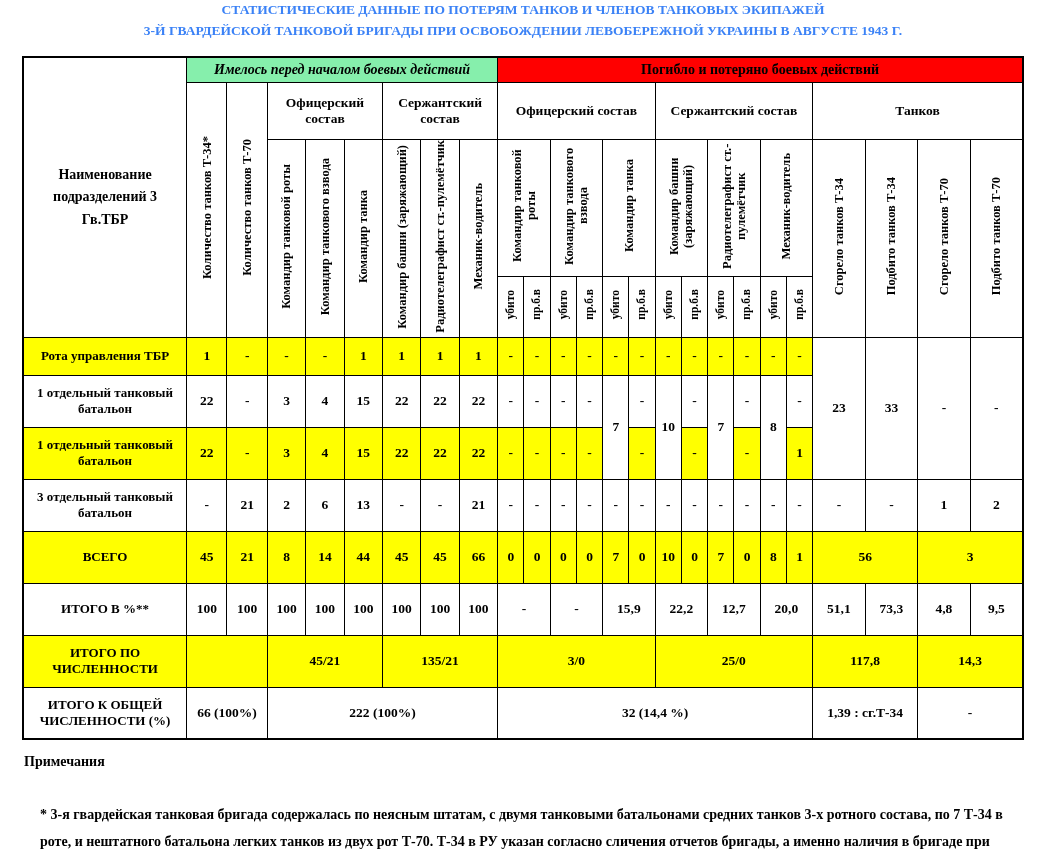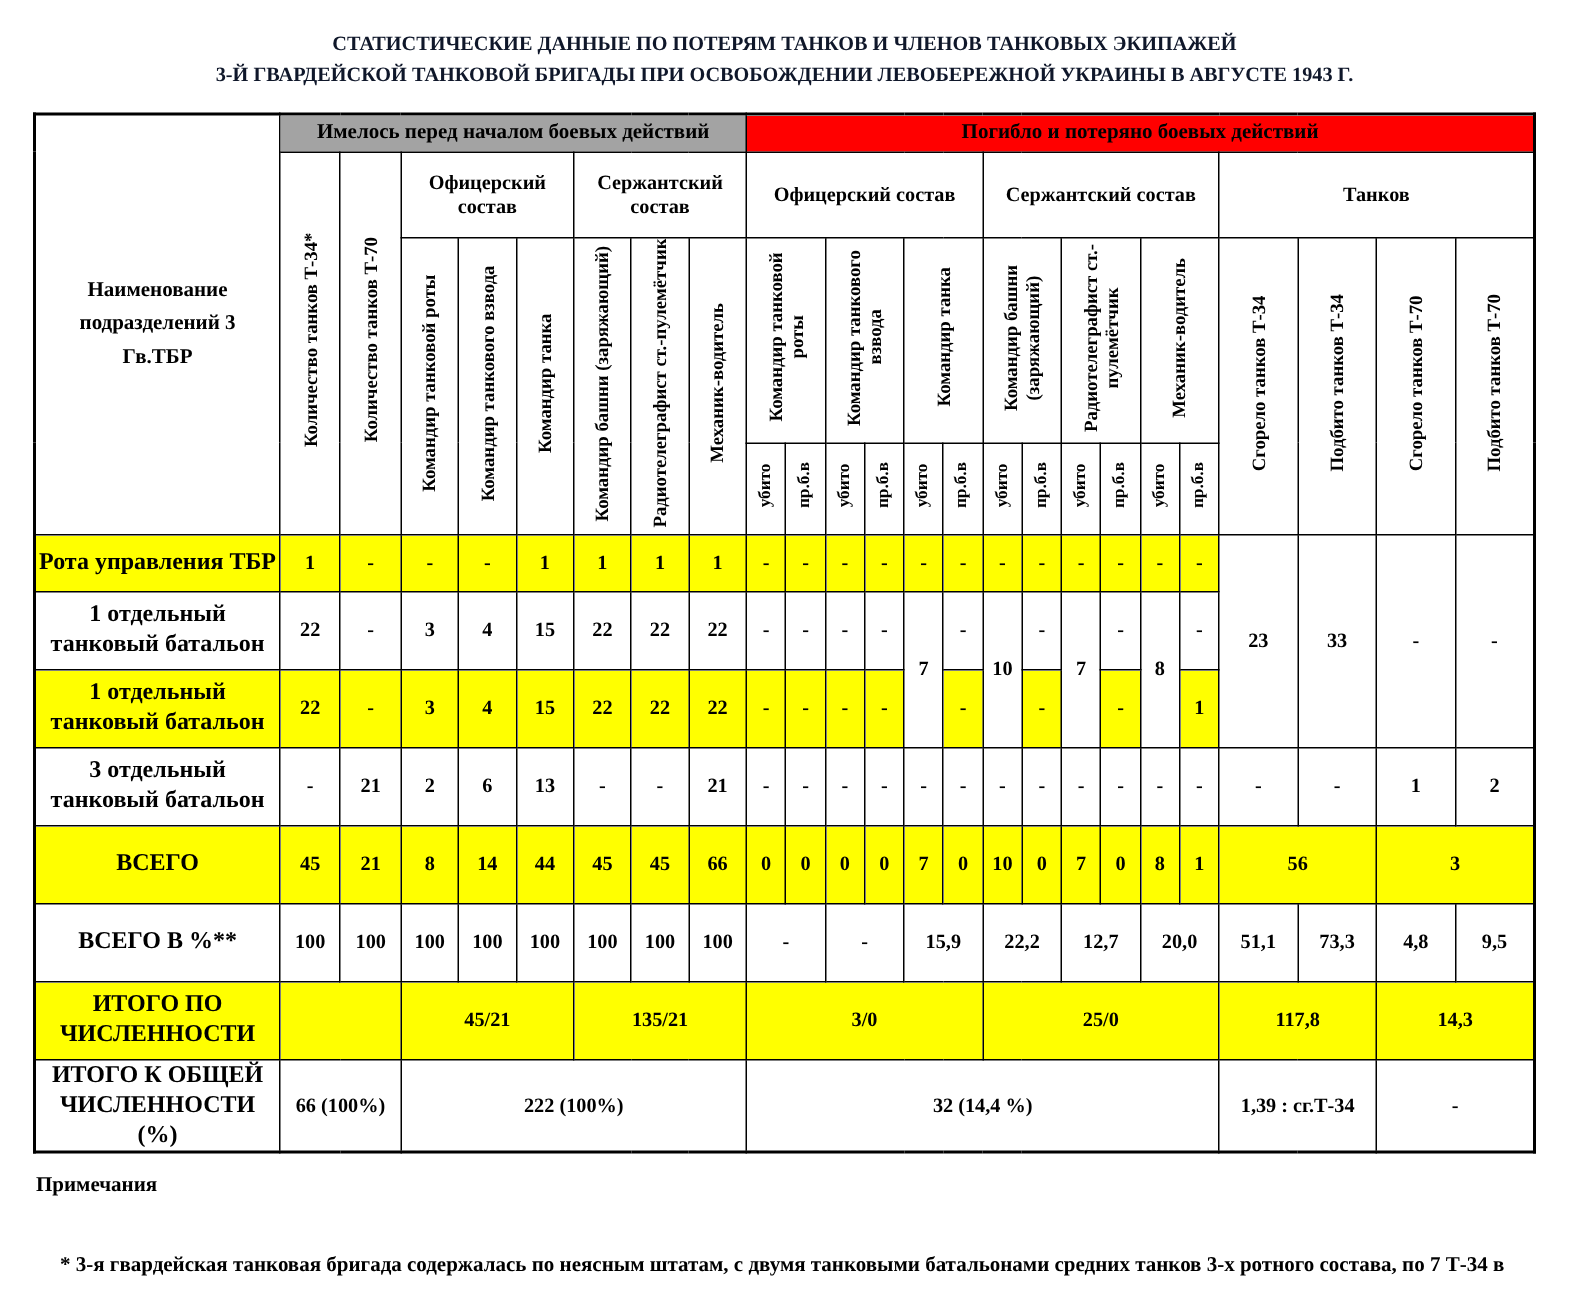--- a/index.html
+++ b/index.html
@@ -1,31 +1,31 @@
 <!DOCTYPE html>
 <html><head>
 <meta charset="utf-8">
 <style>
   html,body{margin:0;padding:0;background:#fff;}
   .page{width:1046px;height:859px;background:#fff;font-family:"Liberation Serif","DejaVu Serif",serif;color:#000;box-sizing:border-box;}
-  .title{padding-top:19px;text-align:center;color:#0f172a;font-weight:bold;font-size:13.5px;line-height:1.55;}
+  .title{padding-top:0;text-align:center;color:#3b82f6;font-weight:bold;font-size:13.5px;line-height:1.55;}
   .tbl-wrap{margin:14px 0 0 22px;}
   table{border-collapse:collapse;table-layout:fixed;width:1002px;border:2px solid #000;}
   th,td{border:1px solid #000;padding:0 1px;text-align:center;vertical-align:middle;background:#fff;font-weight:bold;font-size:13.5px;overflow:hidden;}
   tr.h1 th{height:24px;font-size:14px;}
   tr.h2 th{height:56px;}
   tr.h3 th{height:132px;}
   tr.h4 th{height:60px;}
   tr.br{height:52px;}
   tr.br1{height:38px;}
-  .green{background:#a3a3a3;}
+  .green{background:#86efac;font-style:italic;}
   .red{background:#FF0000;}
   tr.y td{background:#FFFF00;}
   td.w{background:#fff !important;}
-  .lbl{font-size:16px;line-height:1.25;}
+  .lbl{font-size:13px;line-height:1.25;}
   .v{writing-mode:vertical-rl;transform:rotate(180deg);display:inline-block;font-size:12.5px;line-height:1.15;}
   .v.small{font-size:11.5px;}
   .corner{font-size:13.5px;line-height:1.6;padding:0 18px;}
   .diag{background-color:#FFFF00;background-image:linear-gradient(to top right,rgba(0,0,0,0) calc(50% - 0.7px),#000 calc(50% - 0.7px),#000 calc(50% + 0.7px),rgba(0,0,0,0) calc(50% + 0.7px));}
   .notes{margin:14px 0 0 24px;width:1000px;font-weight:bold;font-size:14px;}
   .notes .h{margin:0 0 32px 0;}
   .notes .p1{margin:0 0 6px 16px;line-height:1.9;text-align:left;}
   .notes .p2{margin:0 0 8px 0;line-height:1.6;}
   .notes .src{color:#632423;margin:0;padding-left:4px;line-height:1.6;}
   col.c-lbl{width:162px;}
@@ -244,21 +244,21 @@
       <td>0</td>
       <td>7</td>
       <td>0</td>
       <td>8</td>
       <td>1</td>
       <td colspan="2">56</td>
       <td colspan="2">3</td>
     </tr>
 
     <tr class="br">
-      <td class="lbl">ВСЕГО В %**</td>
+      <td class="lbl">ИТОГО В %**</td>
       <td>100</td>
       <td>100</td>
       <td>100</td>
       <td>100</td>
       <td>100</td>
       <td>100</td>
       <td>100</td>
       <td>100</td>
       <td colspan="2">-</td>
       <td colspan="2">-</td>

